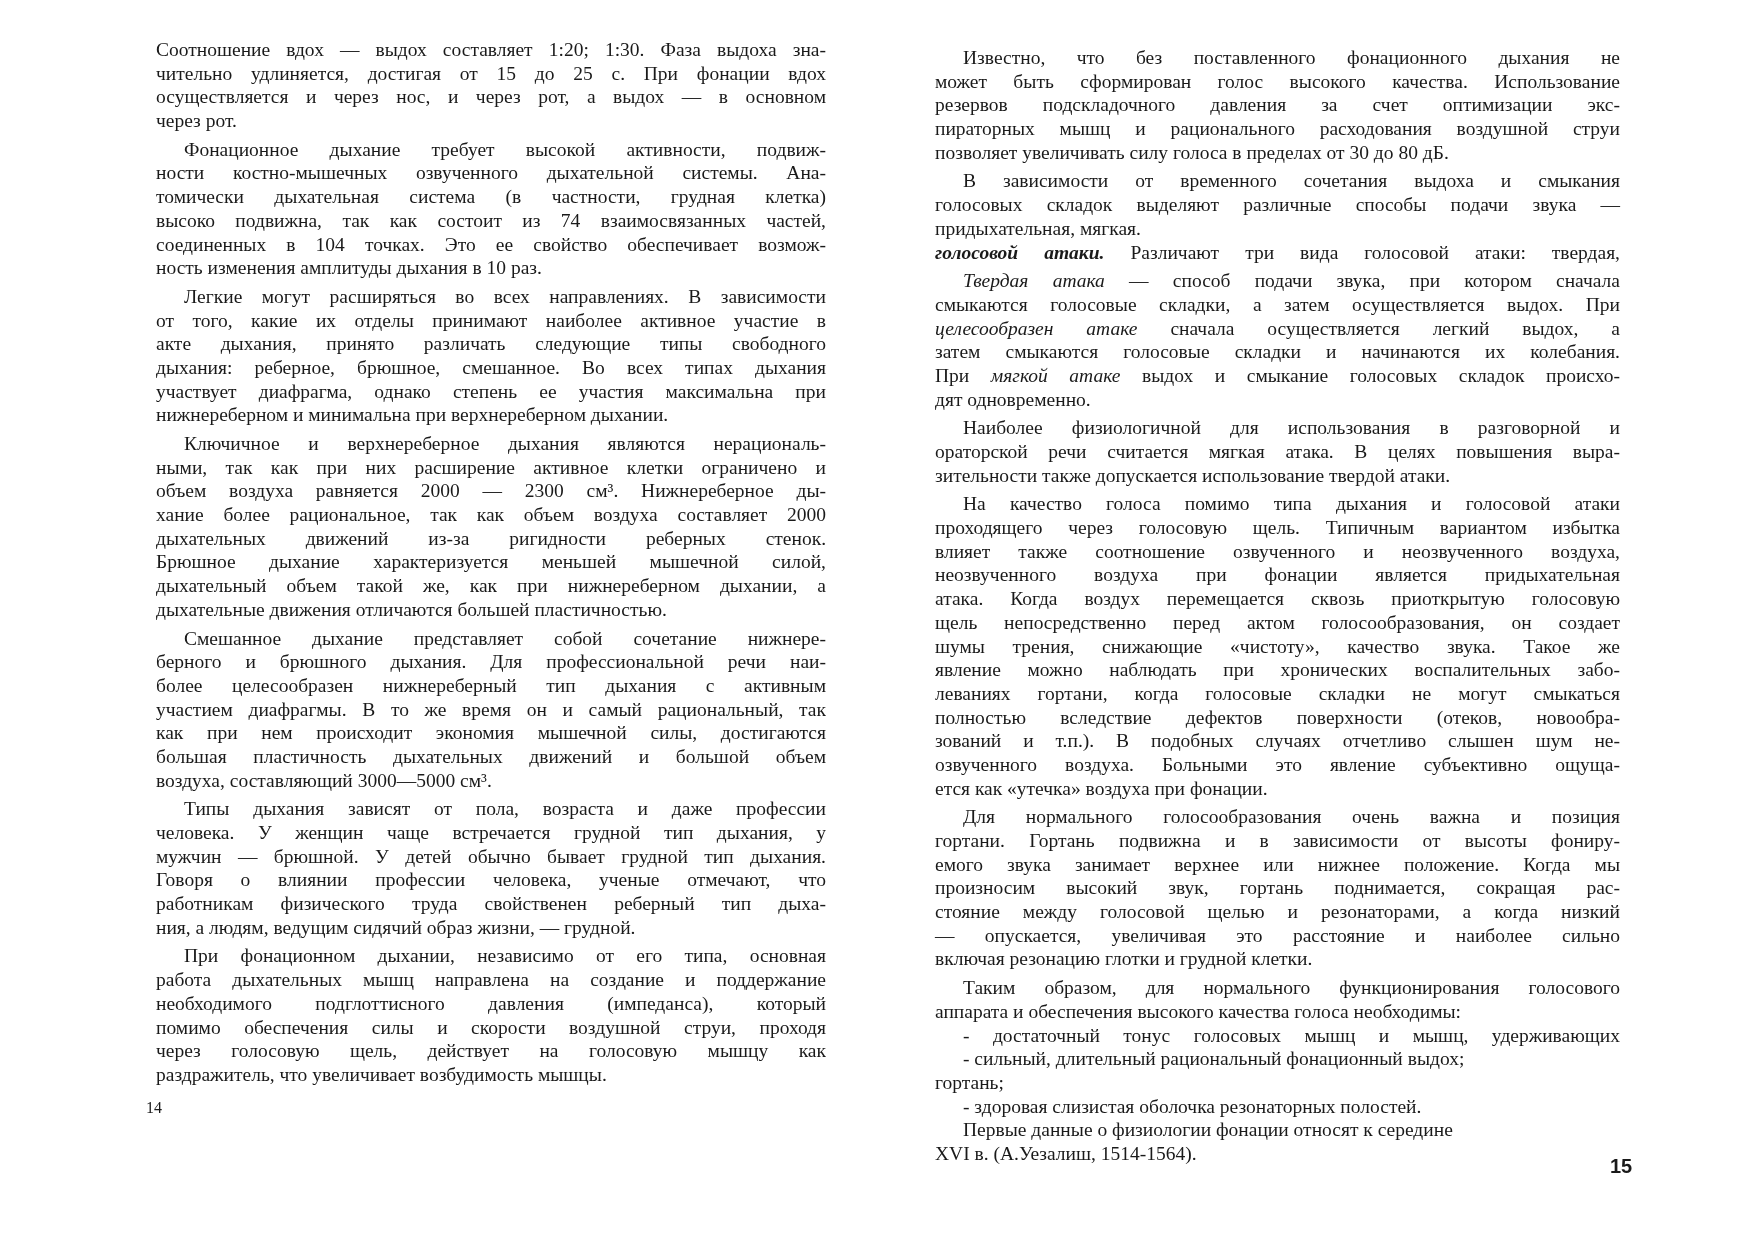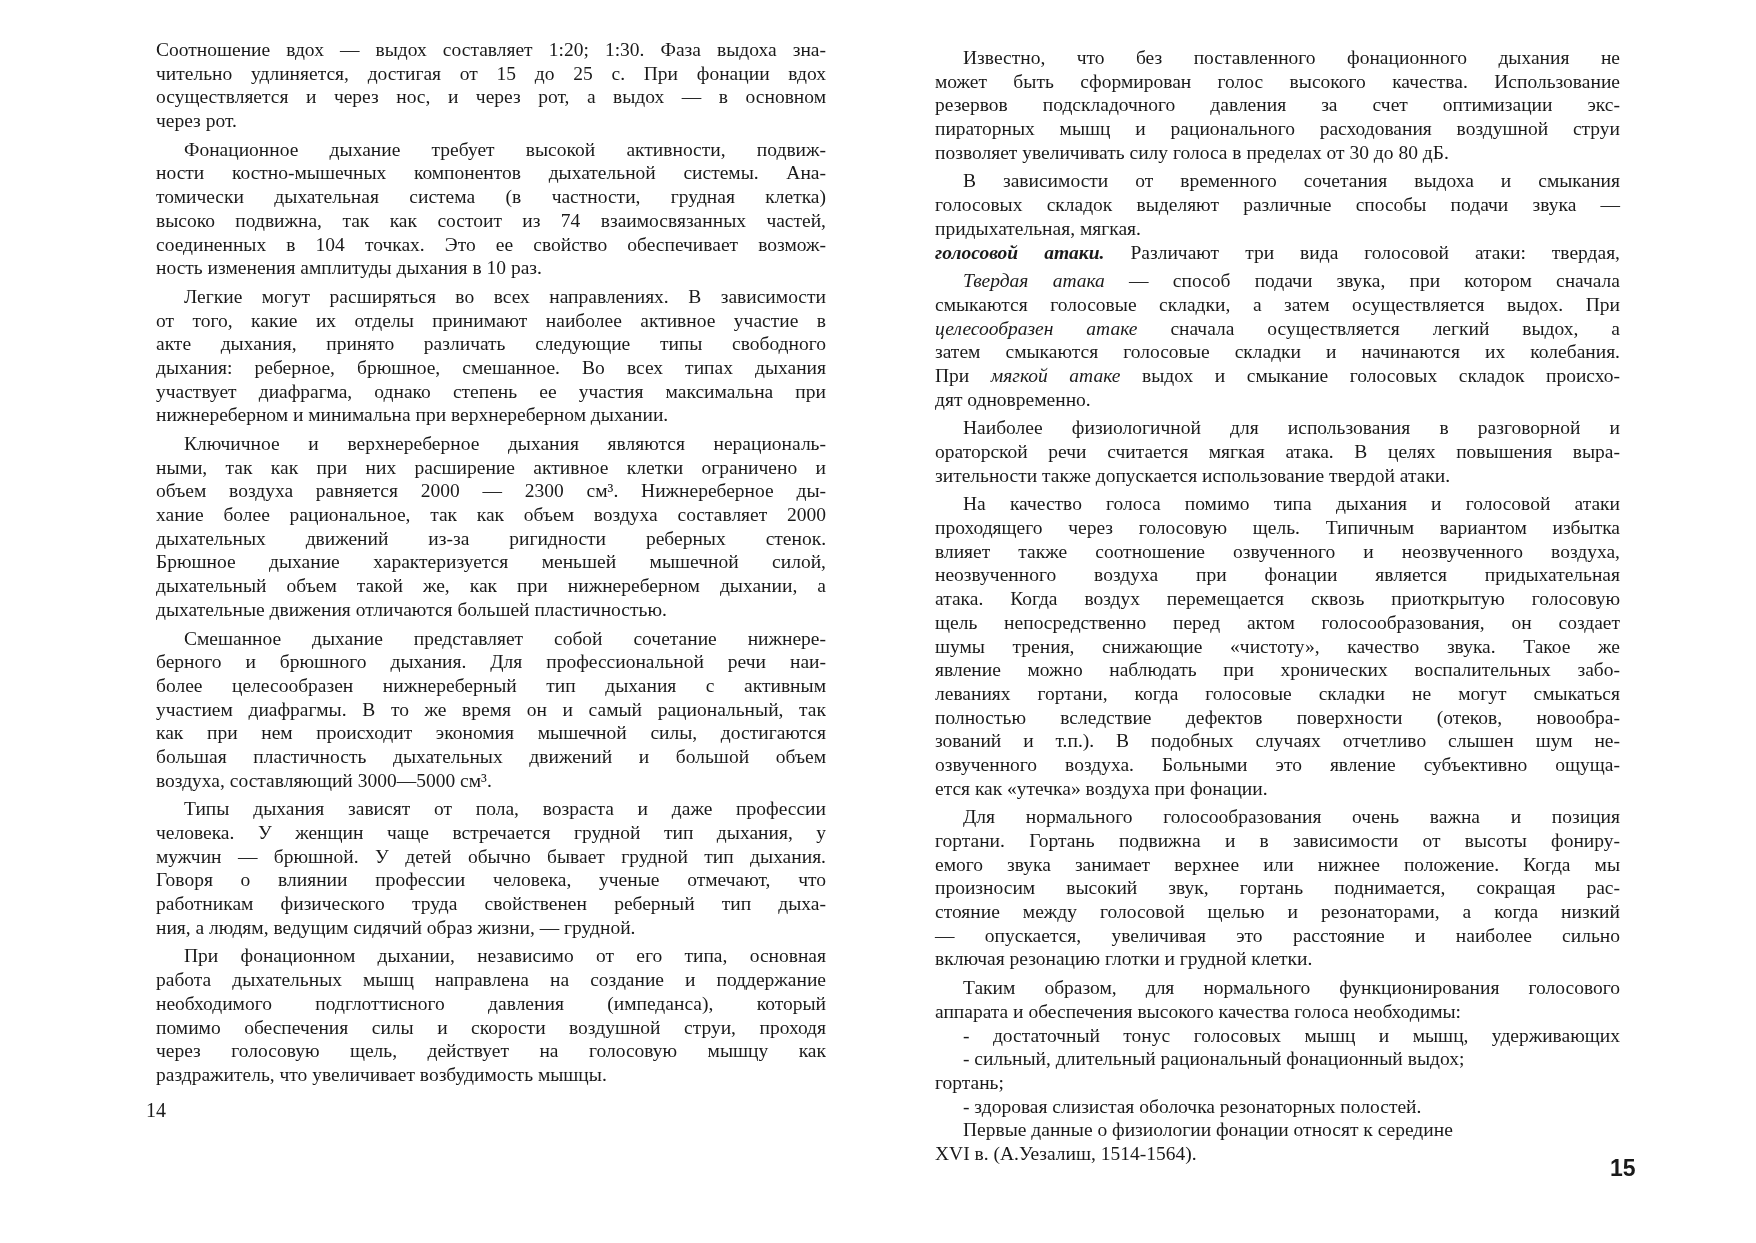--- a/index.html
+++ b/index.html
@@ -13,37 +13,37 @@
   #page-right { left: 935px; top: 46px;  width: 685px; }
   .line {
     display: block; font-size: 19.5px; line-height: 23.7px; height: 23.7px;
     white-space: nowrap; text-align: justify; text-align-last: justify;
   }
   .line.last { text-align-last: left; }
   .line.indent { padding-left: 28px; }
   .para-gap { height: 5px; }
   .em-bi { font-weight: bold; font-style: italic; }
   .em-i  { font-style: italic; }
-  .page-number { position: absolute; font-size: 20px; }
+  .page-number { position: absolute; font-size: 16px; }
   #pn-left  { left: 146px; top: 1099px; }
-  #pn-right { left: 1610px; top: 1155px; font-family: "Liberation Sans", sans-serif; font-weight: bold; font-size: 23px; }
+  #pn-right { left: 1610px; top: 1155px; font-family: "Liberation Sans", sans-serif; font-weight: bold; font-size: 20px; }
 </style>
 </head>
 <body>
 
 <div class="page" id="page-left">
 
   <span class="line">Соотношение вдох — выдох составляет 1:20; 1:30. Фаза выдоха зна-</span>
   <span class="line">чительно удлиняется, достигая от 15 до 25 с. При фонации вдох</span>
   <span class="line">осуществляется и через нос, и через рот, а выдох — в основном</span>
   <span class="line last">через рот.</span>
   <div class="para-gap"></div>
 
   <span class="line indent">Фонационное дыхание требует высокой активности, подвиж-</span>
-  <span class="line">ности костно-мышечных компонентов дыхательной системы. Ана-</span>
+  <span class="line">ности костно-мышечных озвученного дыхательной системы. Ана-</span>
   <span class="line">томически дыхательная система (в частности, грудная клетка)</span>
   <span class="line">высоко подвижна, так как состоит из 74 взаимосвязанных частей,</span>
   <span class="line">соединенных в 104 точках. Это ее свойство обеспечивает возмож-</span>
   <span class="line last">ность изменения амплитуды дыхания в 10 раз.</span>
   <div class="para-gap"></div>
 
   <span class="line indent">Легкие могут расширяться во всех направлениях. В зависимости</span>
   <span class="line">от того, какие их отделы принимают наиболее активное участие в</span>
   <span class="line">акте дыхания, принято различать следующие типы свободного</span>
   <span class="line">дыхания: реберное, брюшное, смешанное. Во всех типах дыхания</span>

